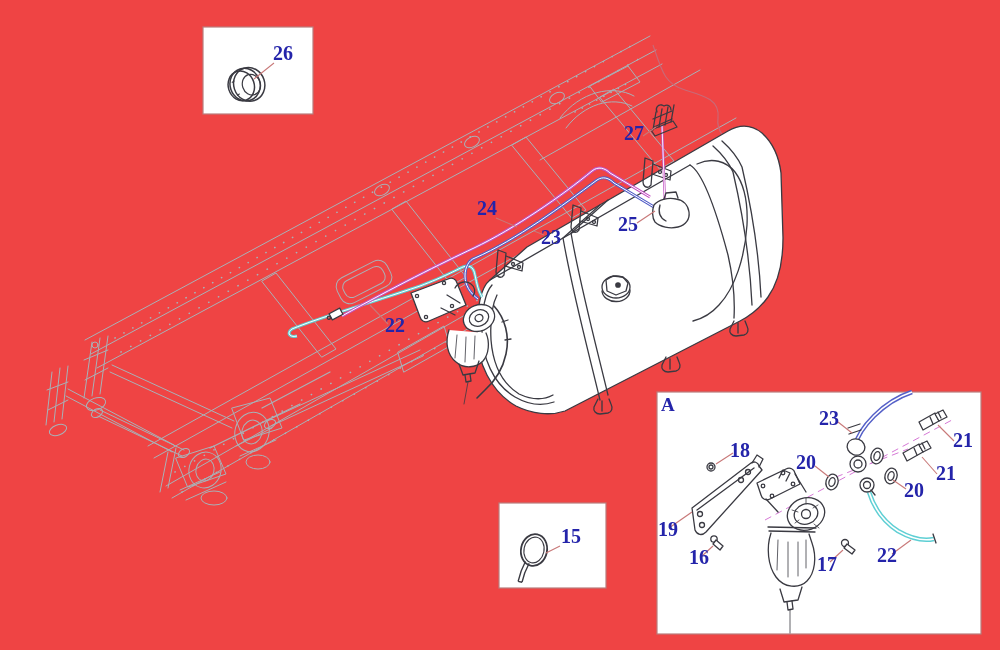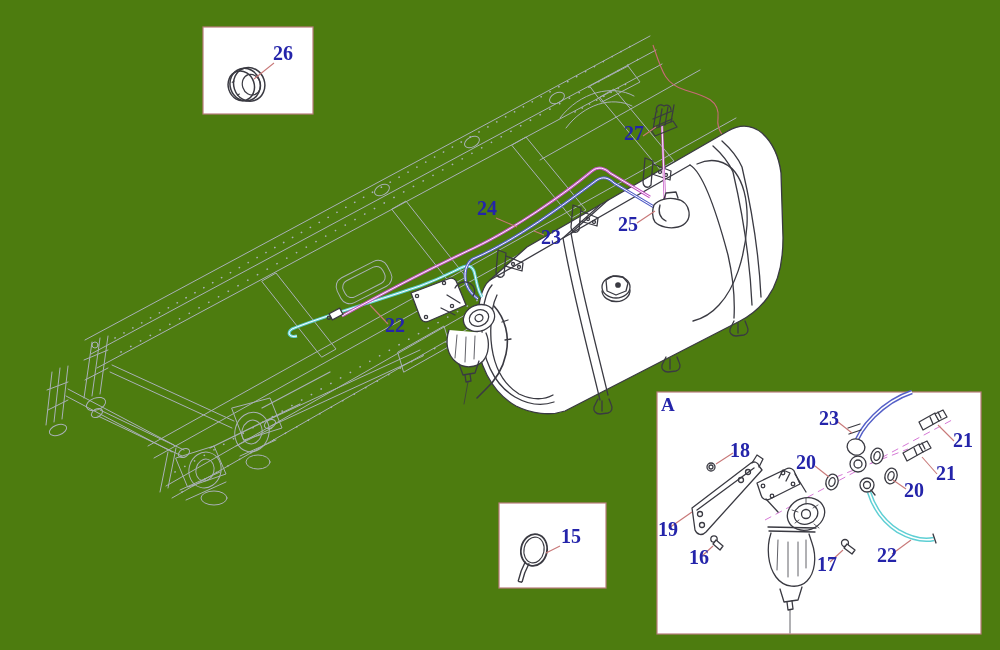--- a/index.html
+++ b/index.html
@@ -1,16 +1,16 @@
 <!DOCTYPE html>
 <html><head>
 <meta charset="utf-8">
 <style>
   html,body{margin:0;padding:0;background:#ffffff;}
-  .stage{position:relative;width:1000px;height:650px;background:#4d7c0f;overflow:hidden;
+  .stage{position:relative;width:1000px;height:650px;background:#ef4444;overflow:hidden;
          font-family:"Liberation Serif",serif;}
   svg{display:block}
   .lbl{font:700 20px "Liberation Serif",serif;text-anchor:middle;}
   .lblA{font:700 19px "Liberation Serif",serif;text-anchor:start;}
   .core{stroke:#ffffff;fill:none;}
   .thin{stroke-width:.8}
 </style>
 </head>
 <body>
 

